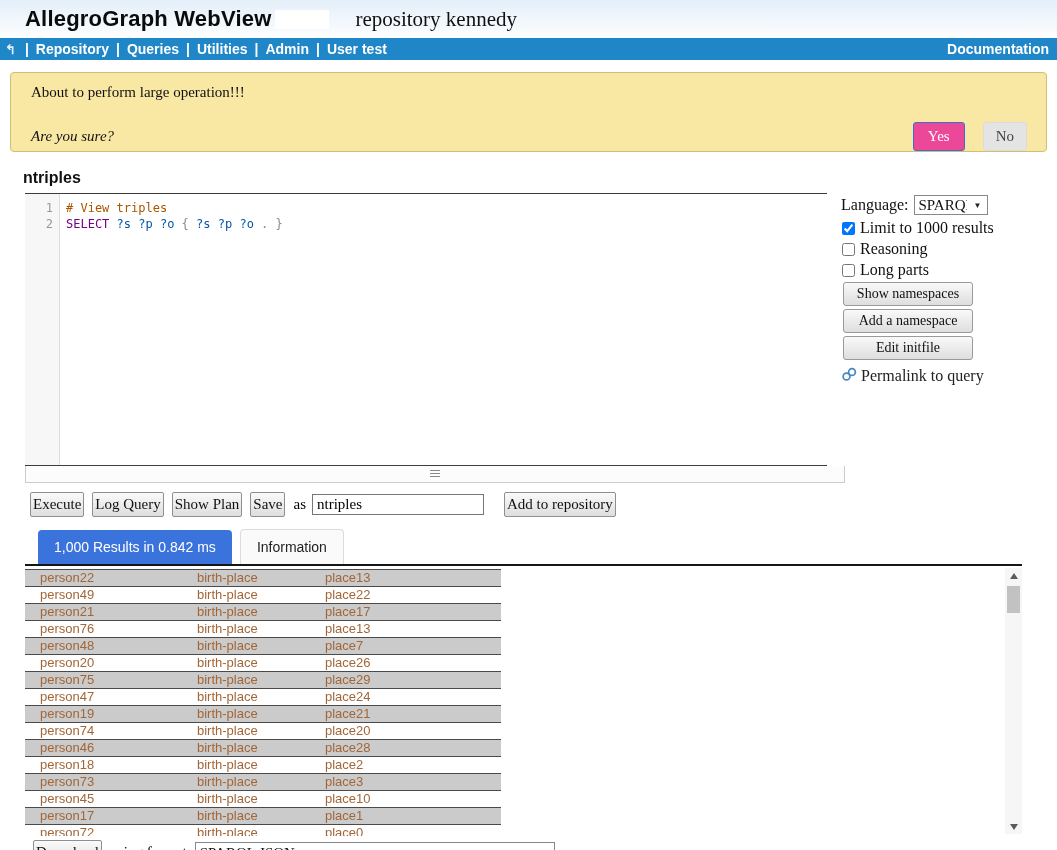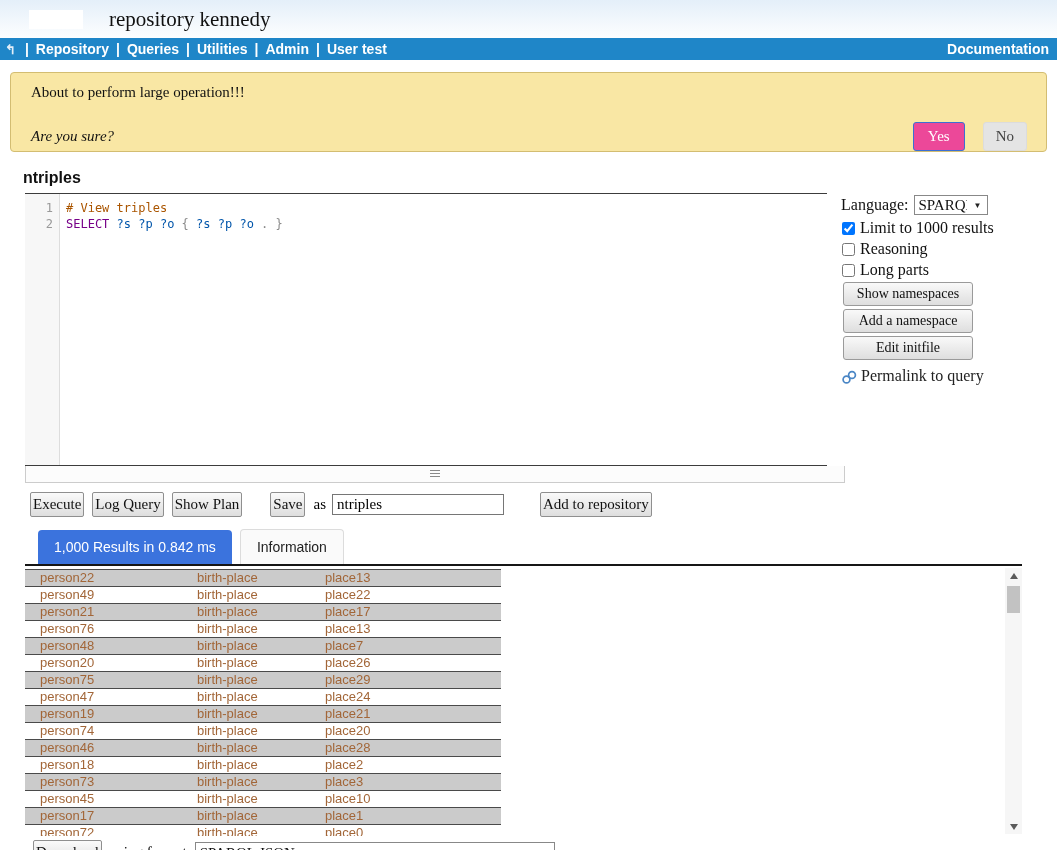--- a/index.html
+++ b/index.html
@@ -68,39 +68,39 @@
     right:6px; top:50%; transform:translateY(-50%); pointer-events:none; }
   select { appearance:none; -webkit-appearance:none; -moz-appearance:none;
     font-family:"Liberation Serif", serif; font-size:15px; color:#111;
     background:#fff; border:1px solid #888; padding:1px 20px 1px 4px; border-radius:0; }
   .opt-row { display:flex; align-items:center; margin:2px 0 3px 0; cursor:pointer; }
   .opt-row input { margin:0 5px 0 1px; }
   .side-btn { display:block; width:130px; margin:3px 0 0 2px; padding:3px 0;
     font-family:"Liberation Serif", serif; font-size:14px; color:#111; text-align:center;
     background:linear-gradient(#f9f9f9,#dedede); border:1px solid #9a9a9a;
     border-radius:3px; cursor:pointer; }
-  .permalink { display:flex; align-items:flex-end; margin-top:7px; cursor:pointer; color:#222; }
+  .permalink { display:flex; align-items:flex-start; margin-top:7px; cursor:pointer; color:#222; }
   .chain-icon { margin-right:3px; display:inline-flex; }
 
   
   .resize-strip { margin-left:25px; width:820px; height:17px; background:#fcfcfc;
     border:1px solid #ccc; border-top:none; position:relative; cursor:row-resize; }
   .grip { position:absolute; left:calc(50% - 5px); top:7px; width:10px; height:1px;
     background:#8a8a8a; box-shadow:0 -3px 0 #8a8a8a, 0 3px 0 #8a8a8a; }
 
   
   .toolbar { display:flex; align-items:center; margin:9px 0 0 30px; }
   .btn { font-family:"Liberation Serif", serif; font-size:15px; color:#111;
     background:linear-gradient(#fafafa,#dedede); border:1px solid #8f8f8f;
     border-radius:2px; padding:3px 2px; margin-right:8px; cursor:pointer; }
-  .btn-save { margin-left:20px; }
+  .btn-save { margin-left:0; }
   .as-label { font-family:"Liberation Serif", serif; font-size:15px; margin:0 6px 0 0; }
   .save-input { width:172px; height:21px; border:1px solid #767676;
     font-family:"Liberation Serif", serif; font-size:15px; padding:1px 4px; }
-  .btn-add { margin-left:36px; }
+  .btn-add { margin-left:20px; }
 
   
   .tabs { margin:12px 0 0 25px; width:997px; display:flex; align-items:flex-end;
     padding-left:13px; border-bottom:2px solid #161616; }
   .tab { font-size:14px; padding:9px 16px; border-radius:4px 4px 0 0; margin-right:8px;
     cursor:pointer; }
   .tab.active { background:#3b73dd; color:#fff; }
   .tab.inactive { background:#fafafa; color:#222; border:1px solid #dcdcdc; border-bottom:none; }
 
   
@@ -131,20 +131,21 @@
   .download-row { display:flex; align-items:center; margin:4px 0 0 33px;
     font-family:"Liberation Serif", serif; font-size:15px; }
   .btn-download { margin-right:0; }
   .format-label { margin:0 8px 0 9px; }
   .format-select { width:360px; height:21px; }
 </style>
 </head>
 <body>
 
 <div class="header">
+  <span class="app-title">AllegroGraph WebView</span>
   <span class="logo-box"></span>
   <span class="repo-label">repository kennedy</span>
 </div>
 
 <div class="nav">
   <span class="nav-back">↰</span>
   <span style="display:flex;align-items:center;">
       <span class="nav-sep">|</span>
       <span class="nav-item">Repository</span>
       <span class="nav-sep">|</span>

